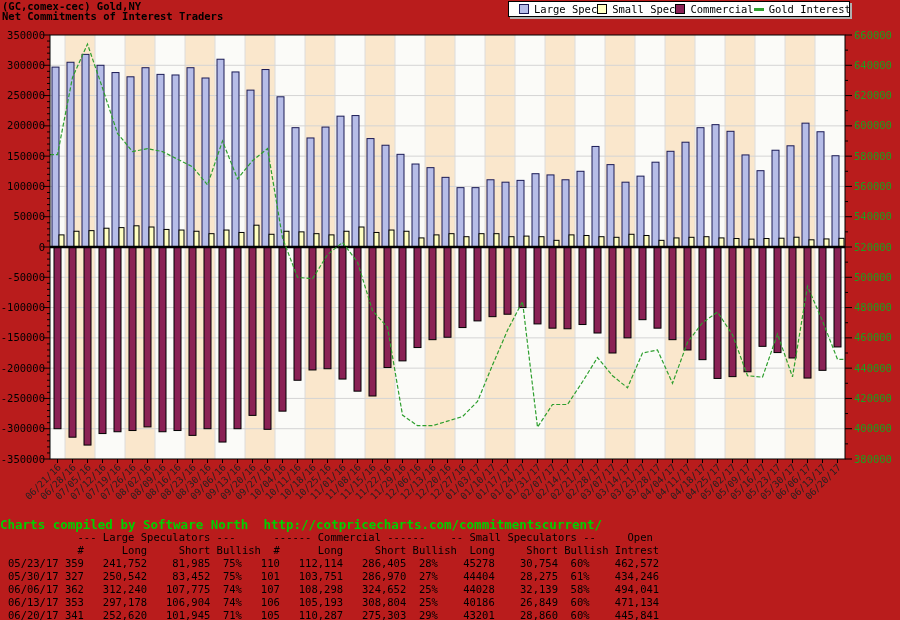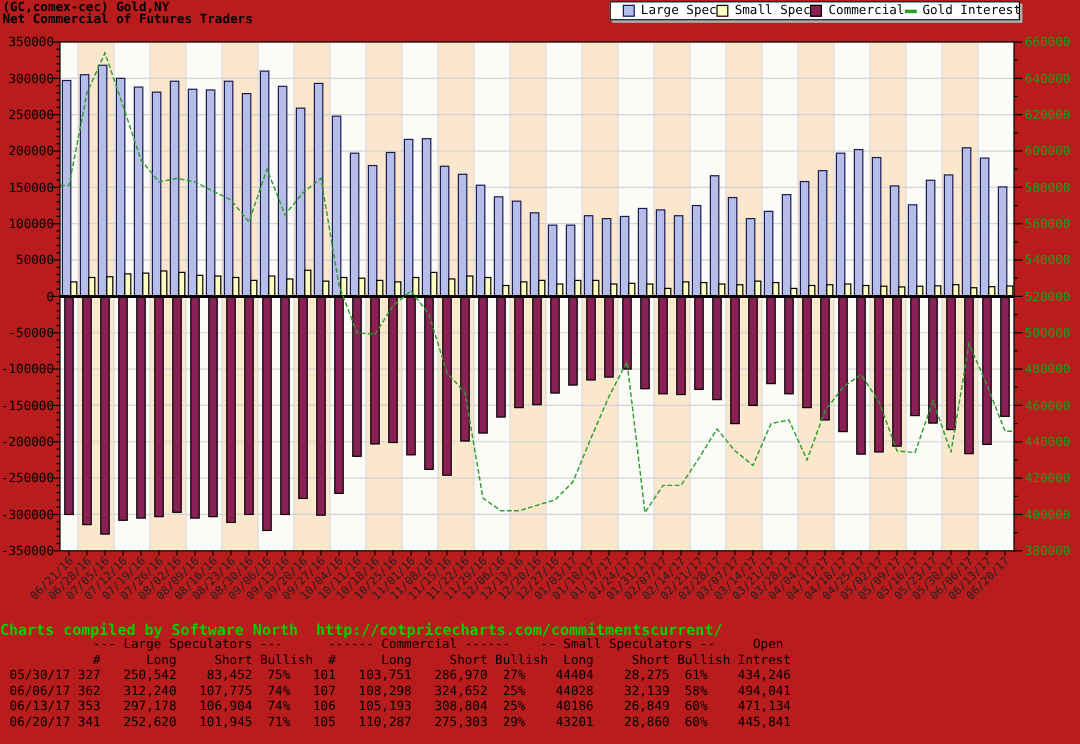--- a/index.html
+++ b/index.html
@@ -18,21 +18,21 @@
   #watermark{position:absolute;left:0;top:517px;width:715px;text-align:left;
              font-size:12.5px;font-weight:bold;letter-spacing:0;white-space:pre;}
   #cot-table{position:absolute;left:8px;top:531px;font-size:10.5px;line-height:13px;color:#000;}
   .tline{white-space:pre;}
 </style>
 </head>
 <body>
 
 <div id="stage">
   <div class="title-line" id="title1">(GC,comex-cec) Gold,NY</div>
-  <div class="title-line" id="title2">Net Commercial of Futures Traders</div>
+  <div class="title-line" id="title2">Net Commitments of Interest Traders</div>
 
   <div id="legend">
       <div class="legend-item">
         <span class="sw-square" style="background: rgb(182, 189, 232); border-color: rgb(26, 26, 85);"></span>
         <span>Large Spec</span>
       </div>
       <div class="legend-item">
         <span class="sw-square" style="background: rgb(255, 255, 194); border-color: rgb(0, 0, 0);"></span>
         <span>Small Spec</span>
       </div>
@@ -497,18 +497,19 @@
         <text x="826.5" y="468" text-anchor="end" font-size="9.5" fill="#222222" font-family="DejaVu Sans Mono, monospace" transform="rotate(-45 826.5 468)">06/13/17</text>
         <line x1="837.5" x2="837.5" y1="459" y2="463" stroke="#000" stroke-width="1"></line>
         <text x="841.5" y="468" text-anchor="end" font-size="9.5" fill="#222222" font-family="DejaVu Sans Mono, monospace" transform="rotate(-45 841.5 468)">06/20/17</text>
       </svg></div>
 
   <div id="watermark" style="color: rgb(0, 207, 0);">Charts compiled by Software North  http://cotpricecharts.com/commitmentscurrent/</div>
 
   <div id="cot-table">
       <div class="tline">           --- Large Speculators ---      ------ Commercial ------    -- Small Speculators --     Open</div>
       <div class="tline">           #      Long     Short Bullish  #      Long     Short Bullish  Long     Short Bullish Intrest</div>
+      <div class="tline">05/23/17 359   241,752    81,985  75%   110   112,114   286,405  28%    45278    30,754  60%    462,572</div>
       <div class="tline">05/30/17 327   250,542    83,452  75%   101   103,751   286,970  27%    44404    28,275  61%    434,246</div>
       <div class="tline">06/06/17 362   312,240   107,775  74%   107   108,298   324,652  25%    44028    32,139  58%    494,041</div>
       <div class="tline">06/13/17 353   297,178   106,904  74%   106   105,193   308,804  25%    40186    26,849  60%    471,134</div>
       <div class="tline">06/20/17 341   252,620   101,945  71%   105   110,287   275,303  29%    43201    28,860  60%    445,841</div>
     </div>
 </div>
 
 </body></html>

